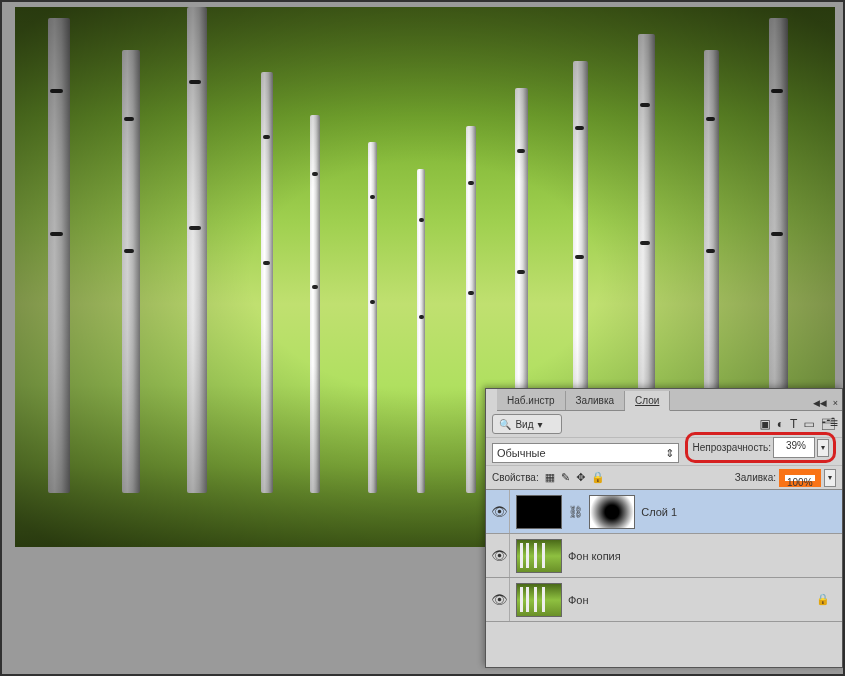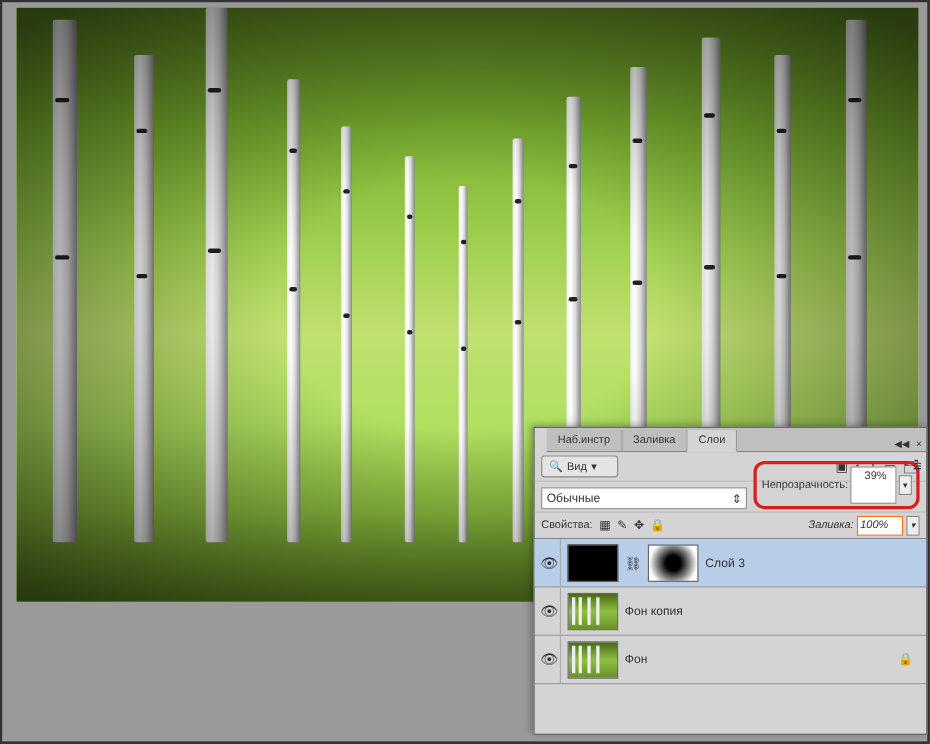--- a/index.html
+++ b/index.html
@@ -11,42 +11,42 @@
 .tree { position: absolute; bottom: 10%; width: 14px; background: linear-gradient(90deg, #eee 0%, #fff 30%, #ddd 60%, #888 100%); border-radius: 2px; }
 .tree::before, .tree::after { content: ''; position: absolute; left: 2px; width: 60%; height: 4px; background: #222; border-radius: 2px; }
 .tree::before { top: 15%; }
 .tree::after { top: 45%; }
 .vignette { position: absolute; inset: 0; background: radial-gradient(ellipse at center, transparent 30%, rgba(0,0,0,0.55) 95%); pointer-events: none; }
 
 .panel { position: absolute; top: 388px; right: 2px; width: 358px; height: 280px; background: #d4d4d4; border: 1px solid #555; font-size: 11px; color: #333; box-shadow: -2px -2px 6px rgba(0,0,0,0.3); }
 
 .tab-bar { display: flex; align-items: flex-end; height: 22px; background: #bfbfbf; border-bottom: 1px solid #888; position: relative; margin-left: 11px; }
 .tab { padding: 4px 10px; border-right: 1px solid #999; cursor: pointer; font-size: 10px; }
-.tab.active { background: #d4d4d4; border-bottom: 1px solid #d4d4d4; margin-bottom: -1px; }
+.tab.active { background: #d4d4d4; border-bottom: 1px solid #d4d4d4; margin-bottom: -1px; text-decoration: underline; }
 .tab-bar-icons { position: absolute; right: 2px; display: flex; gap: 2px; }
 .collapse-icon { font-size: 9px; padding: 2px; }
 
 .filter-row { display: flex; align-items: center; height: 26px; padding: 2px 6px; gap: 4px; }
 .kind-select { display: flex; align-items: center; height: 20px; border: 1px solid #888; border-radius: 3px; padding: 0 6px; background: #e4e4e4; flex: 0 0 70px; gap: 4px; font-size: 10px; }
 .search-icon { font-size: 10px; }
 .filter-icons { margin-left: auto; display: flex; gap: 6px; align-items: center; }
 .filter-icons span { font-size: 12px; cursor: pointer; }
 
 .blend-row { display: flex; align-items: flex-end; height: 28px; padding: 2px 6px; gap: 6px; border-top: 1px solid #bbb; }
 .blend-select { flex: 1; height: 20px; border: 1px solid #888; background: #fff; padding: 2px 4px; font-size: 11px; display: flex; align-items: center; justify-content: space-between; }
 .opacity-group { display: flex; align-items: center; gap: 2px; border: 3px solid #d62020; border-radius: 10px; padding: 2px 4px; }
 .opacity-label { font-size: 10px; }
-.opacity-input { width: 42px; height: 34px; border: 1px solid #888; background: #fff; text-align: right; padding: 0 8px 4px 2px; font-size: 10px; position: relative; line-height: 16px; }
+.opacity-input { width: 42px; height: 21px; border: 1px solid #888; background: #fff; text-align: right; padding: 0 8px 4px 2px; font-size: 10px; position: relative; line-height: 16px; }
 .opacity-arrow { width: 12px; height: 18px; border: 1px solid #888; background: #eee; display: flex; align-items: center; justify-content: center; font-size: 8px; }
 
 .lock-row { display: flex; align-items: center; height: 24px; padding: 2px 6px; gap: 6px; font-size: 10px; border-top: 1px solid #bbb; }
 .lock-icons { display: flex; gap: 6px; }
 .lock-icons span { font-size: 11px; cursor: pointer; }
-.fill-group { margin-left: auto; display: flex; align-items: center; gap: 3px; font-style: italic; }
-.fill-input { width: 42px; height: 18px; border: 1px solid #f97316; background: #fff; text-align: left; padding: 0 8px 0 2px; font-size: 10px; line-height: 16px; }
+.fill-group { margin-left: auto; display: flex; align-items: center; gap: 3px; }
+.fill-input { width: 42px; height: 18px; border: 6px solid #f97316; background: #fff; text-align: left; padding: 0 8px 0 2px; font-size: 10px; line-height: 16px; }
 
 .layers-list { border-top: 1px solid #888; }
 .layer-row { display: flex; align-items: center; height: 44px; border-bottom: 1px solid #999; padding: 0 4px; gap: 6px; }
 .layer-row.selected { background: #b8cde8; }
 .eye { width: 20px; text-align: center; font-size: 13px; cursor: pointer; border-right: 1px solid #aaa; height: 100%; display: flex; align-items: center; justify-content: center; }
 .thumb { width: 46px; height: 34px; border: 1px solid #666; background: #fff; flex-shrink: 0; }
 .thumb.black { background: #000; }
 .thumb.forest-thumb { background: linear-gradient(to bottom, #4a6a18 0%, #8ec040 50%, #6a9028 100%); position: relative; overflow: hidden; }
 .thumb.forest-thumb::before { content: ''; position: absolute; left: 20%; top: 10%; width: 3px; height: 80%; background: #eee; box-shadow: 8px 0 0 #eee, 16px 0 0 #eee, -6px 0 0 #eee; }
 .thumb.mask { background: radial-gradient(circle at center, #000 25%, #888 55%, #fff 80%); }
@@ -134,21 +134,21 @@
       </div>
     </div>
 
     <div class="layers-list">
 
       <div class="layer-row selected">
         <div class="eye">👁</div>
         <div class="thumb black"></div>
         <span class="link-icon">⛓</span>
         <div class="thumb mask"></div>
-        <span class="layer-name">Слой 3</span>
+        <span class="layer-name">Слой 1</span>
       </div>
 
       <div class="layer-row">
         <div class="eye">👁</div>
         <div class="thumb forest-thumb"></div>
         <span class="layer-name">Фон копия</span>
       </div>
 
       <div class="layer-row">
         <div class="eye">👁</div>

